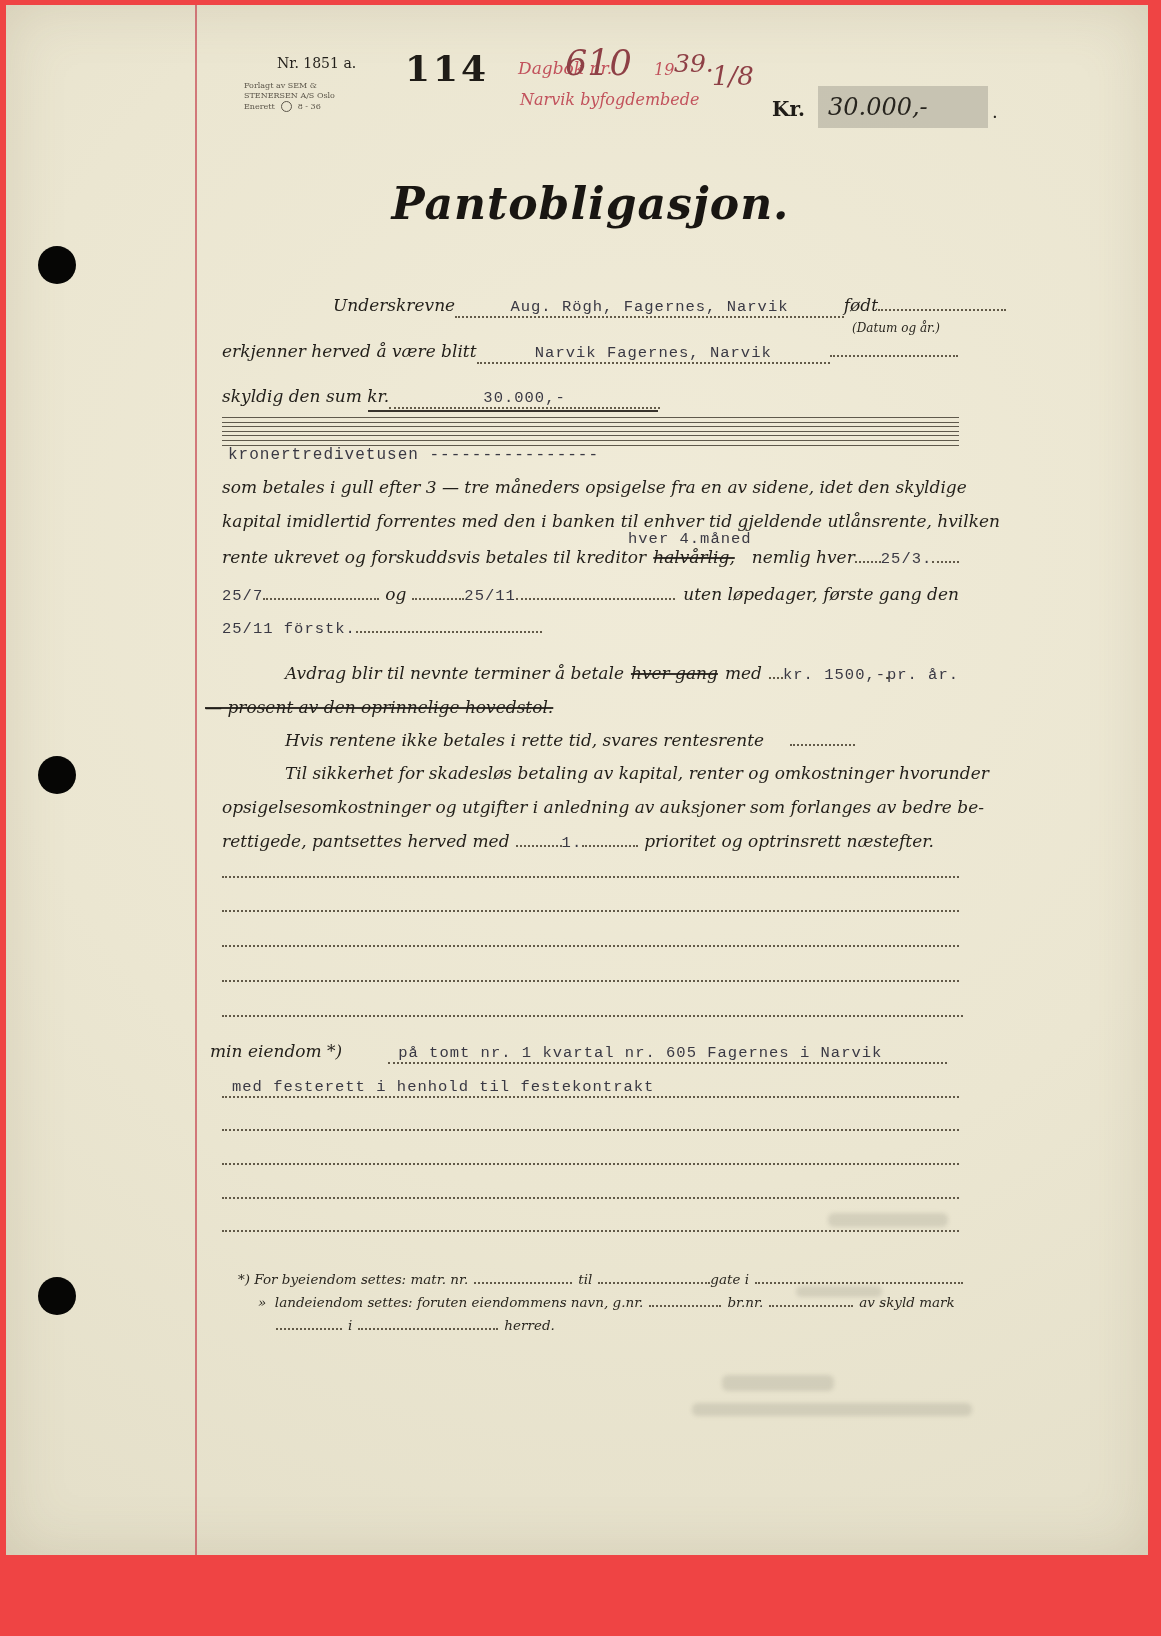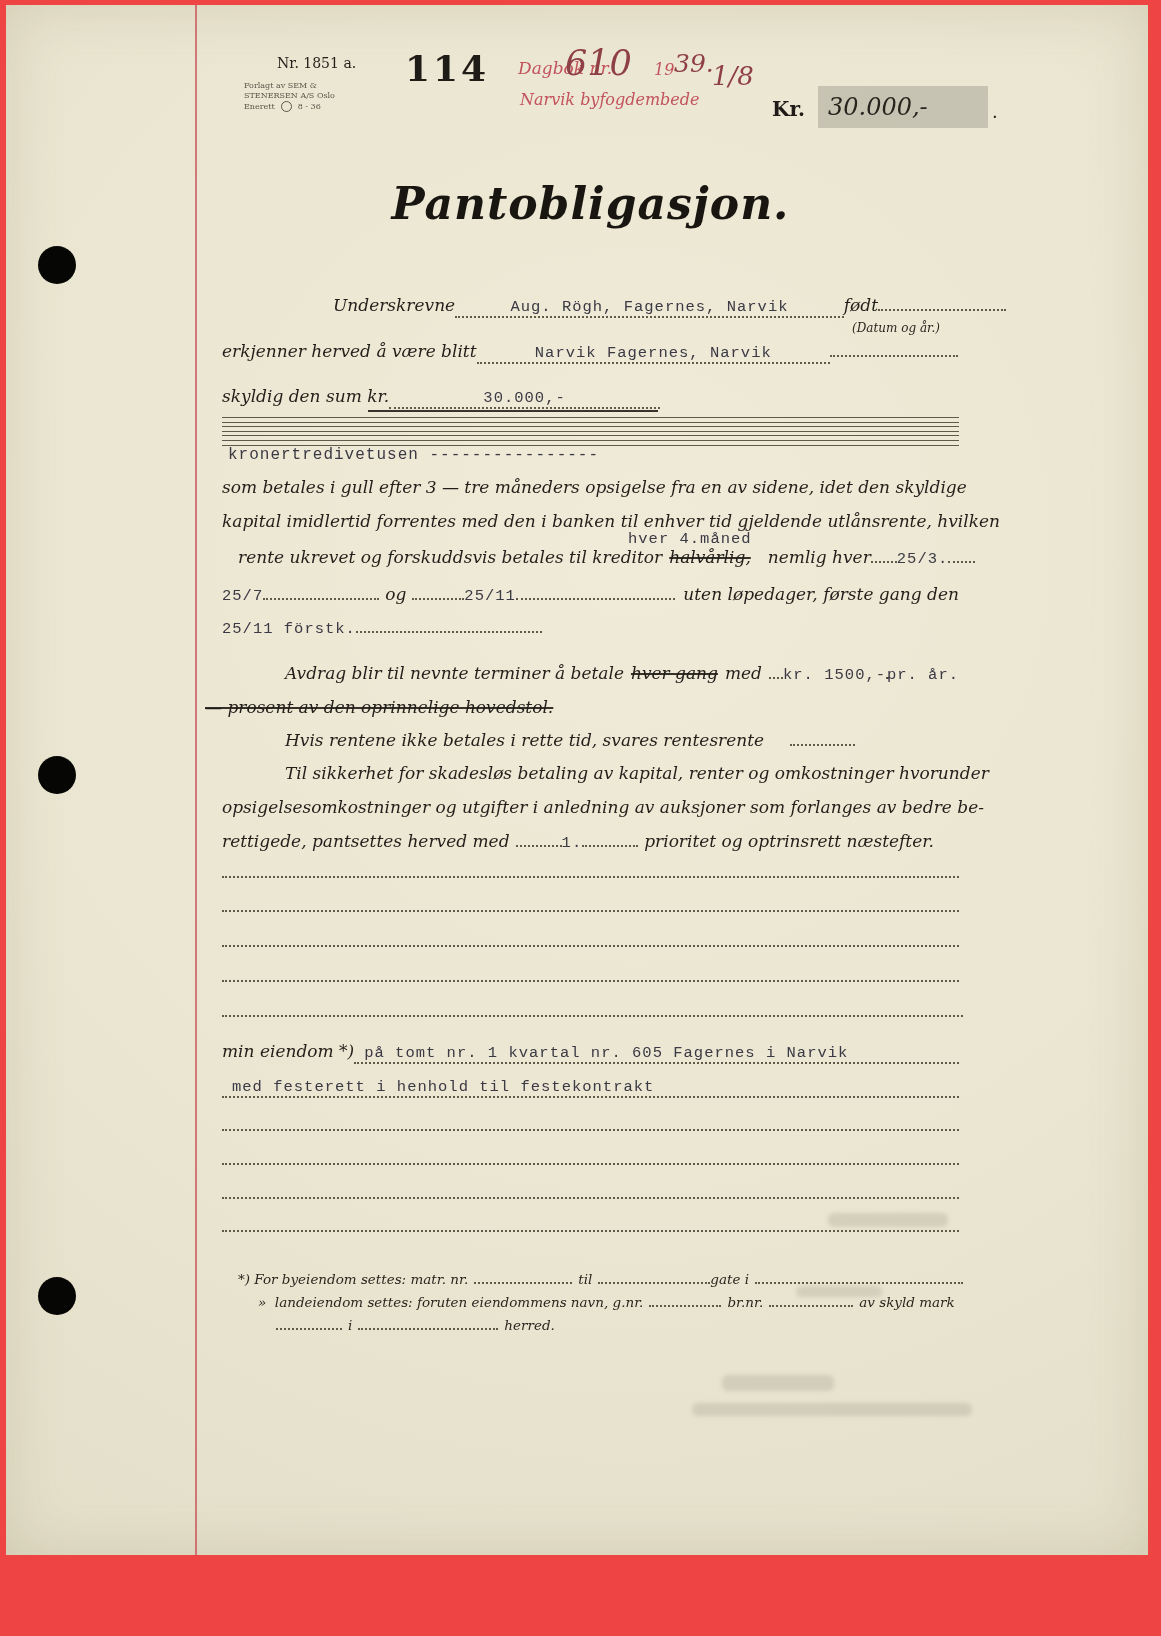--- a/index.html
+++ b/index.html
@@ -89,21 +89,21 @@
       <span class="fill"><span class="tw">30.000,-</span></span>
     </div>
     <div class="sumline" style="left:362px;top:405px;width:290px;"></div>
 
     <div class="finelines" style="left:216px;top:412px;width:737px;height:29px;"></div>
     <div class="abs tw" style="left:222px;top:441px;font-size:16px;">kronertredivetusen ----------------</div>
 
     <div class="abs p" style="left:216px;top:472px;">som betales i gull efter 3 — tre måneders opsigelse fra en av sidene, idet den skyldige</div>
     <div class="abs p" style="left:216px;top:506px;">kapital imidlertid forrentes med den i banken til enhver tid gjeldende utlånsrente, hvilken</div>
     <div class="abs tw" style="left:622px;top:525px;">hver 4.måned</div>
-    <div class="row" style="left:232px;top:542px;width:737px;">
+    <div class="row" style="left:216px;top:542px;width:737px;">
       <span class="p">rente ukrevet og forskuddsvis betales til kreditor</span>
       <span class="p strike" style="margin-left:7px;">halvårlig,</span>
       <span class="p" style="margin-left:17px;">nemlig hver</span>
       <span class="dots" style="width:26px;"></span>
       <span class="tw">25/3.</span>
       <span class="dots" style="flex:1;"></span>
     </div>
     <div class="row" style="left:216px;top:579px;width:737px;">
       <span class="tw">25/7</span>
       <span class="dots" style="width:116px;"></span>
@@ -142,21 +142,21 @@
       <span class="dots" style="width:56px;margin-right:6px;"></span>
       <span class="p">prioritet og optrinsrett næstefter.</span>
     </div>
 
     <div class="ruleline" style="left:216px;top:871px;width:737px;"></div>
     <div class="ruleline" style="left:216px;top:905px;width:737px;"></div>
     <div class="ruleline" style="left:216px;top:940px;width:737px;"></div>
     <div class="ruleline" style="left:216px;top:975px;width:737px;"></div>
     <div class="ruleline" style="left:216px;top:1010px;width:741px;"></div>
 
-    <div class="row" style="left:216px;top:1036px;width:737px;">
+    <div class="row" style="left:204px;top:1036px;width:737px;gap:46px;">
       <span class="p">min eiendom *)</span>
       <span class="fill fill-left"><span class="tw">på tomt nr. 1 kvartal nr. 605 Fagernes i Narvik</span></span>
     </div>
     <div class="row" style="left:216px;top:1071px;width:737px;">
       <span class="fill fill-left"><span class="tw">med festerett i henhold til festekontrakt</span></span>
     </div>
 
     <div class="ruleline" style="left:216px;top:1124px;width:737px;"></div>
     <div class="ruleline" style="left:216px;top:1158px;width:737px;"></div>
     <div class="ruleline" style="left:216px;top:1192px;width:737px;"></div>

